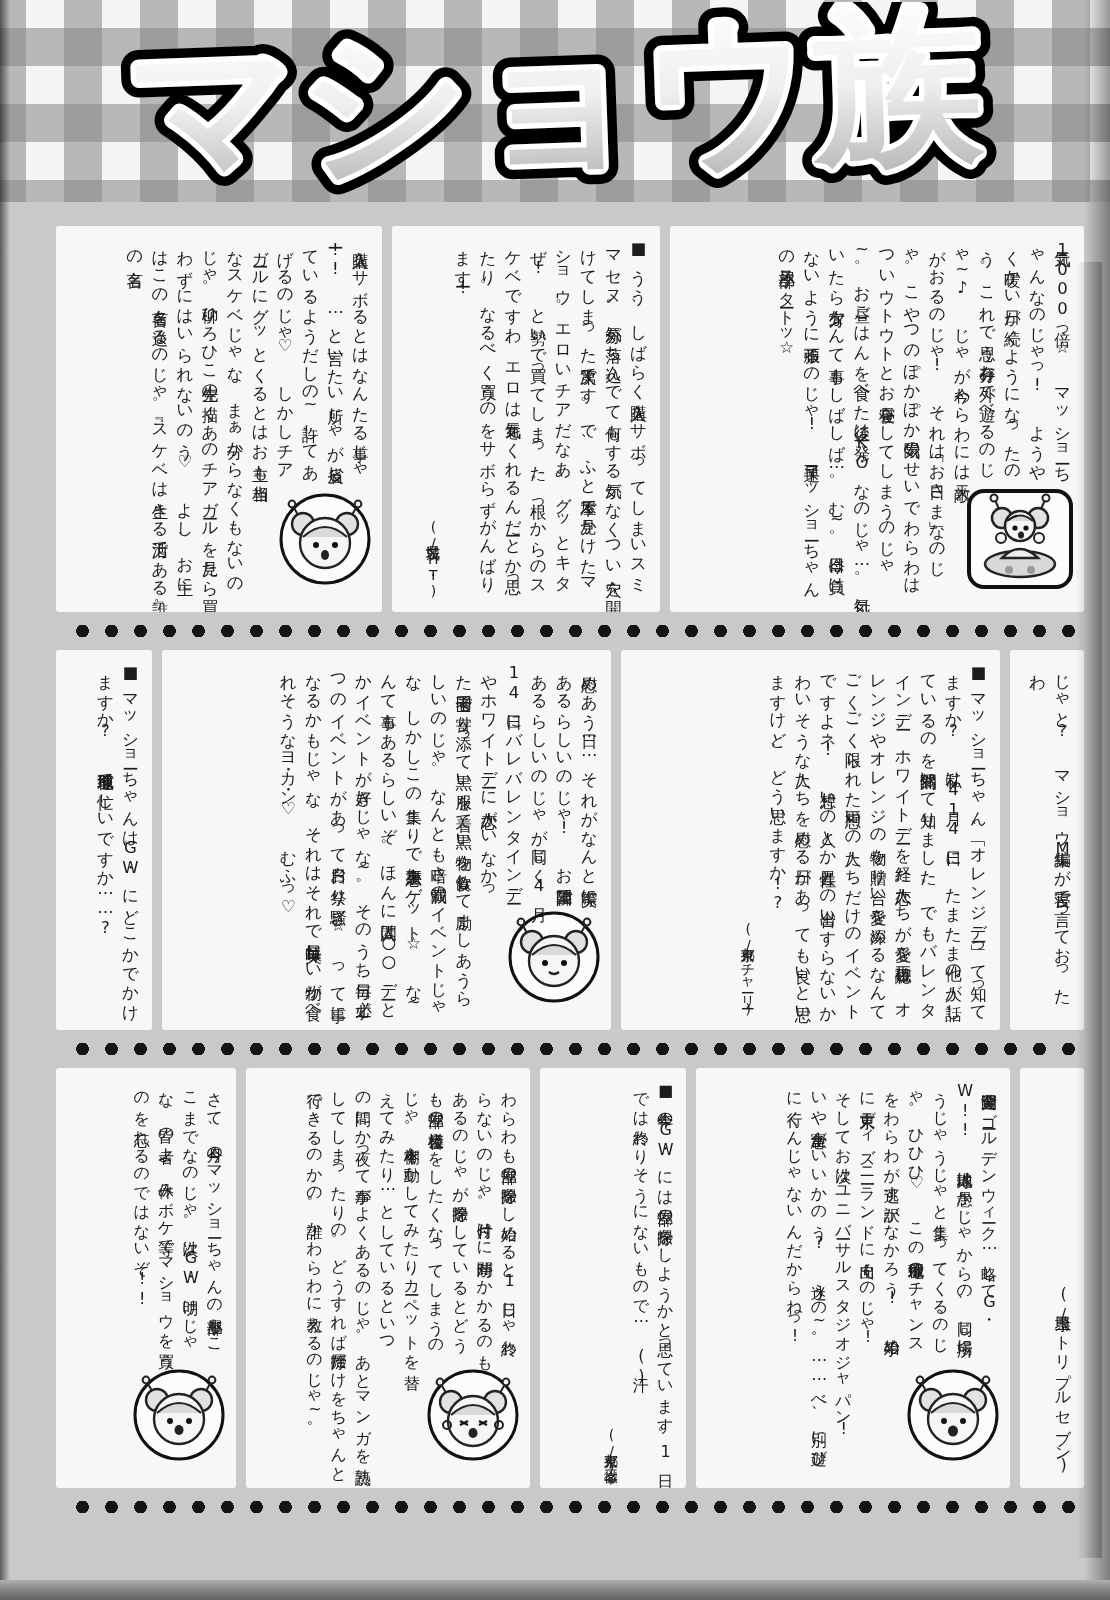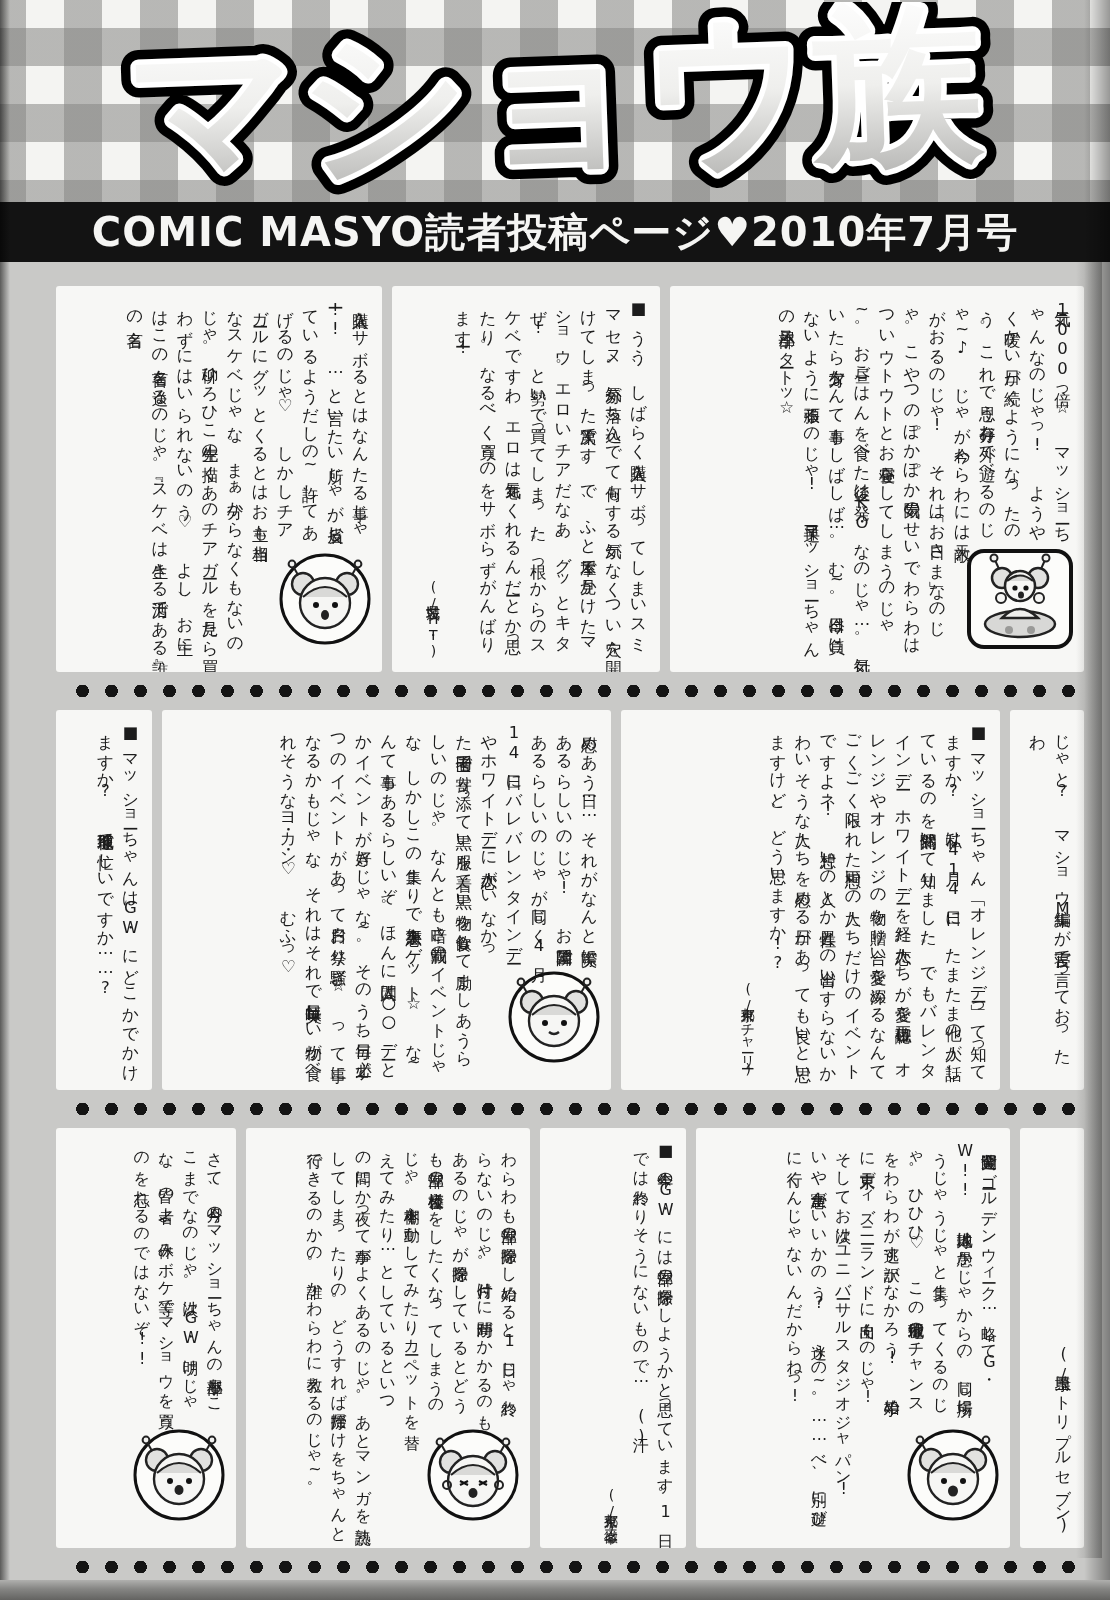--- a/index.html
+++ b/index.html
@@ -115,23 +115,20 @@
           <stop offset="0" stop-color="#ffffff"></stop>
           <stop offset="0.5" stop-color="#efefed"></stop>
           <stop offset="1" stop-color="#b3b3b1"></stop>
         </linearGradient>
       </defs>
       <text x="520" y="152" text-anchor="middle" font-size="168" font-weight="bold" stroke="#000000" stroke-width="30" stroke-linejoin="round" paint-order="stroke" fill="#000000" transform="rotate(-2 520 100)">マショウ族</text>
       <text x="520" y="152" text-anchor="middle" font-size="168" font-weight="bold" stroke="#ffffff" stroke-width="11" stroke-linejoin="round" paint-order="stroke" fill="url(#coreGrad)" transform="rotate(-2 520 100)">マショウ族</text>
     </svg>
   </div>
 
-  <div class="banner">
-    <div class="banner-text">COMIC MASYO読者投稿ページ♥2010年7月号</div>
-  </div>
 
   <div class="content">
 
     <div class="section sec-1">
       <div class="panel s1-intro">
         <span class="icon-float">
           <svg width="110" height="102" viewBox="0 0 110 102">
             <rect x="4" y="3" width="102" height="96" rx="15" fill="#fcfcfa" stroke="#111" stroke-width="4"></rect>
             <ellipse cx="55" cy="76" rx="35" ry="13" fill="#d8d8d6" stroke="#222" stroke-width="2.5"></ellipse>
             <path d="M37 70 Q55 52 73 70 Z" fill="#eeeeec" stroke="#222" stroke-width="2.5"></path>

